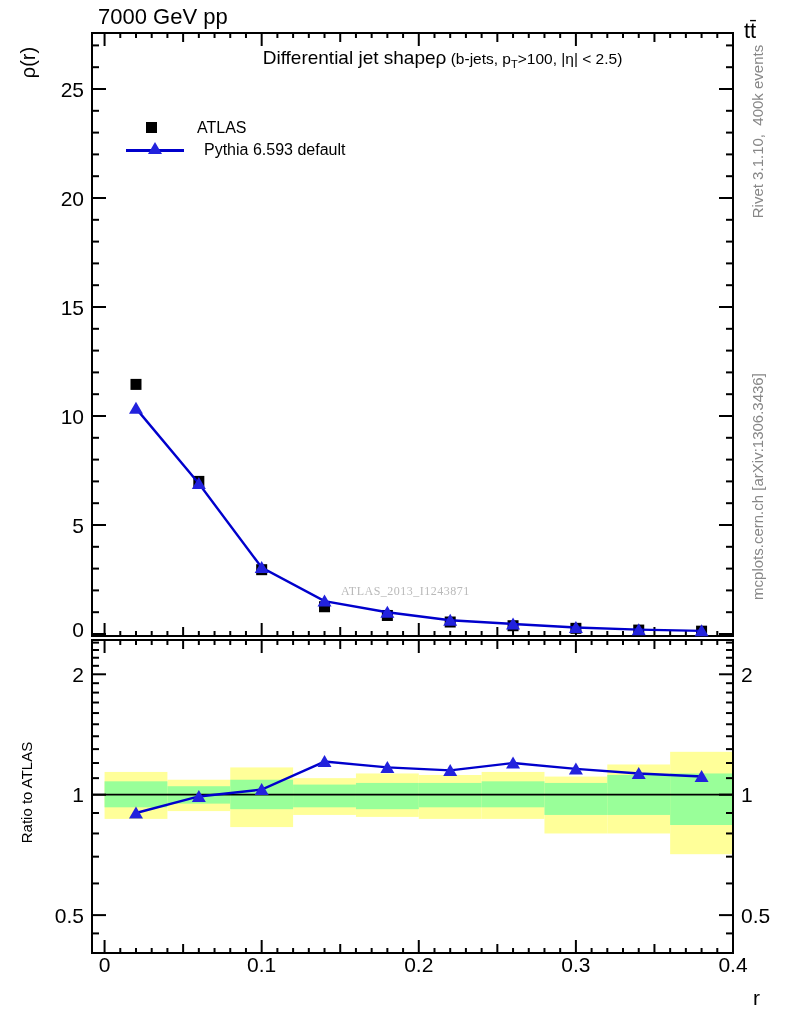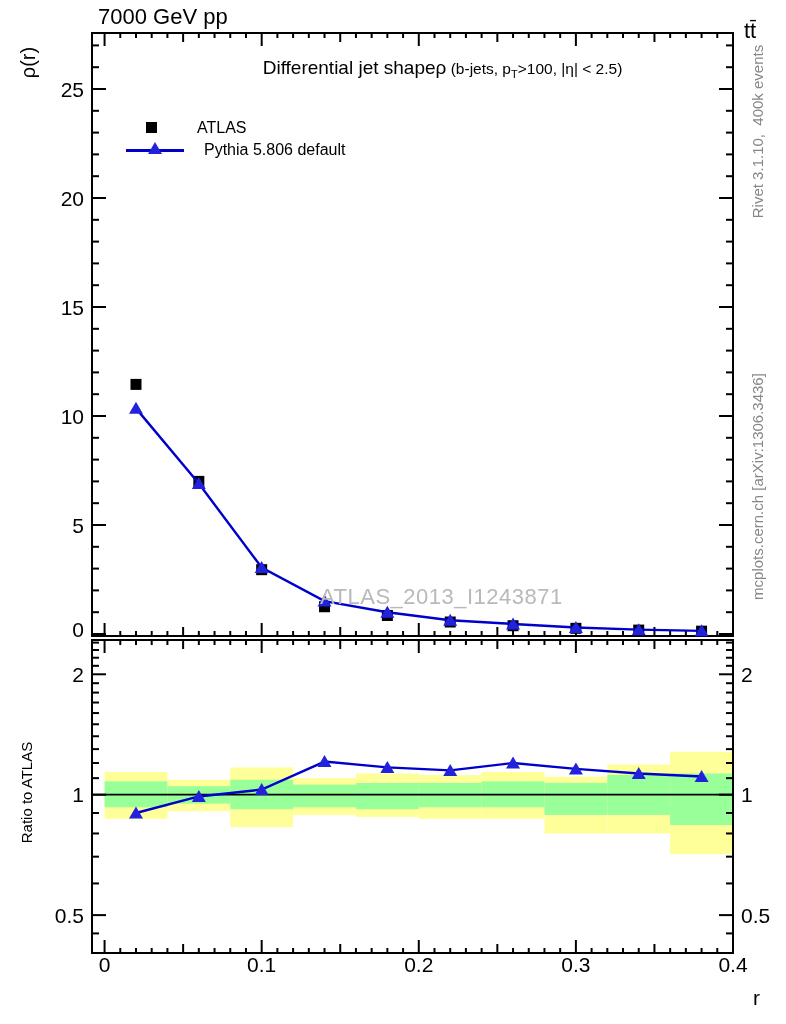--- a/index.html
+++ b/index.html
@@ -3,24 +3,24 @@
 <meta charset="utf-8">
 <style>
   html,body{margin:0;padding:0;background:#ffffff;}
   #fig{position:relative;width:786px;height:1024px;background:#ffffff;overflow:hidden;
        font-family:"Liberation Sans","DejaVu Sans",sans-serif;color:#000;}
   #chart{position:absolute;left:0;top:0;}
   .abs{position:absolute;}
   .hdr{font-size:22px;}
   .vtext{transform:rotate(-90deg);text-align:center;white-space:pre;}
   .gray{color:#878787;}
-  #title{left:122px;width:641px;top:57px;text-align:center;font-size:19px;}
+  #title{left:122px;width:641px;top:47px;text-align:center;font-size:19px;}
   #title .paren{font-size:15.5px;}
   #title .subT{font-size:11px;vertical-align:-4px;}
-  #watermark{left:320px;top:584px;font-size:22px;color:#b9b9b9;letter-spacing:.5px;}
+  #watermark{left:341px;top:584px;font-size:12px;color:#b9b9b9;letter-spacing:.5px;font-family:Liberation Serif, serif;}
   .legend-label{font-size:16px;}
   #lg-sq{left:146px;top:122px;width:11px;height:11px;background:#000;}
   #lg-line{left:126px;top:149px;width:58px;height:3px;background:#0000cc;}
   #lg-tri{left:148px;top:142px;width:0;height:0;border-left:7px solid transparent;
           border-right:7px solid transparent;border-bottom:12px solid #2222dd;}
 </style>
 </head>
 <body>
 
 <div id="fig">
@@ -366,21 +366,21 @@
   <div class="abs hdr" style="left:744px;top:18px;">tt̄</div>
 
   <div class="abs" id="title">
     <span>Differential jet shapeρ</span><span class="paren"> (b-jets, p</span><span class="paren subT">T</span><span class="paren">&gt;100, |η| &lt; 2.5)</span>
   </div>
 
   <div class="abs" id="lg-sq"></div>
   <div class="abs legend-label" style="left:197px;top:119px;">ATLAS</div>
   <div class="abs" id="lg-line"></div>
   <div class="abs" id="lg-tri"></div>
-  <div class="abs legend-label" style="left:204px;top:141px;">Pythia 5.806 default</div>
+  <div class="abs legend-label" style="left:204px;top:141px;">Pythia 6.593 default</div>
 
   <div class="abs" id="watermark">ATLAS_2013_I1243871</div>
 
   <div class="abs vtext" style="left:-32px;top:51px;width:120px;font-size:20px;">ρ(r)</div>
   <div class="abs vtext" style="left:-54px;top:784px;width:160px;font-size:15px;">Ratio to ATLAS</div>
 
   <div class="abs vtext gray" style="left:637px;top:123px;width:240px;font-size:15px;">Rivet 3.1.10,  400k events</div>
   <div class="abs vtext gray" style="left:627px;top:478px;width:260px;font-size:15px;">mcplots.cern.ch [arXiv:1306.3436]</div>
 
   <div class="abs" style="left:753px;top:986px;font-size:21px;">r</div>

